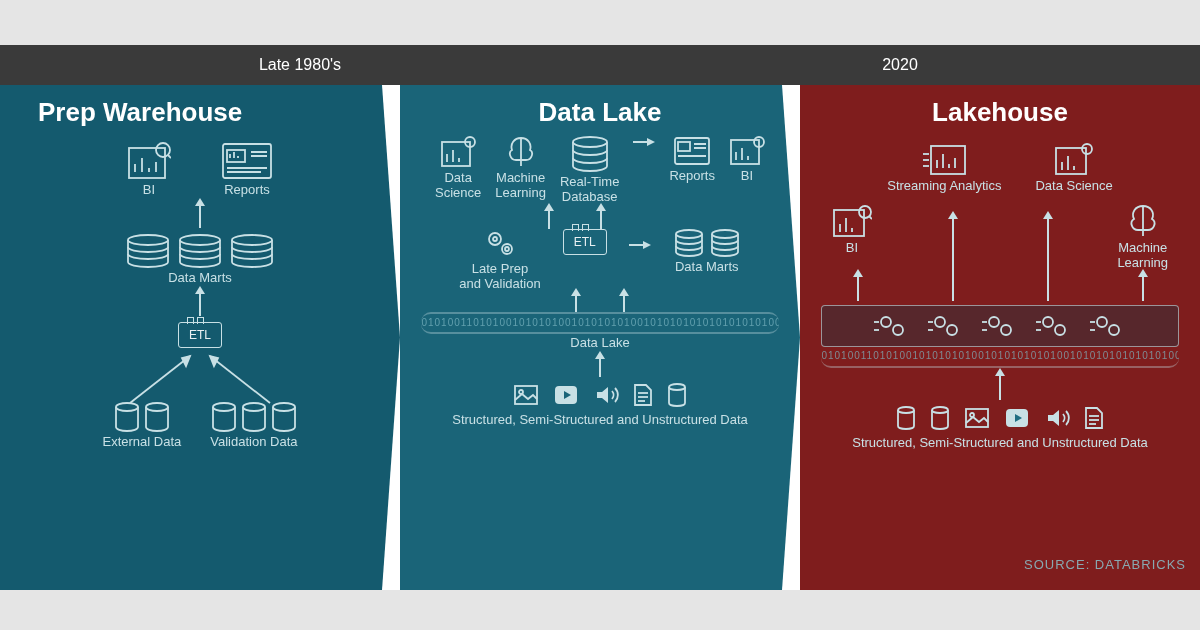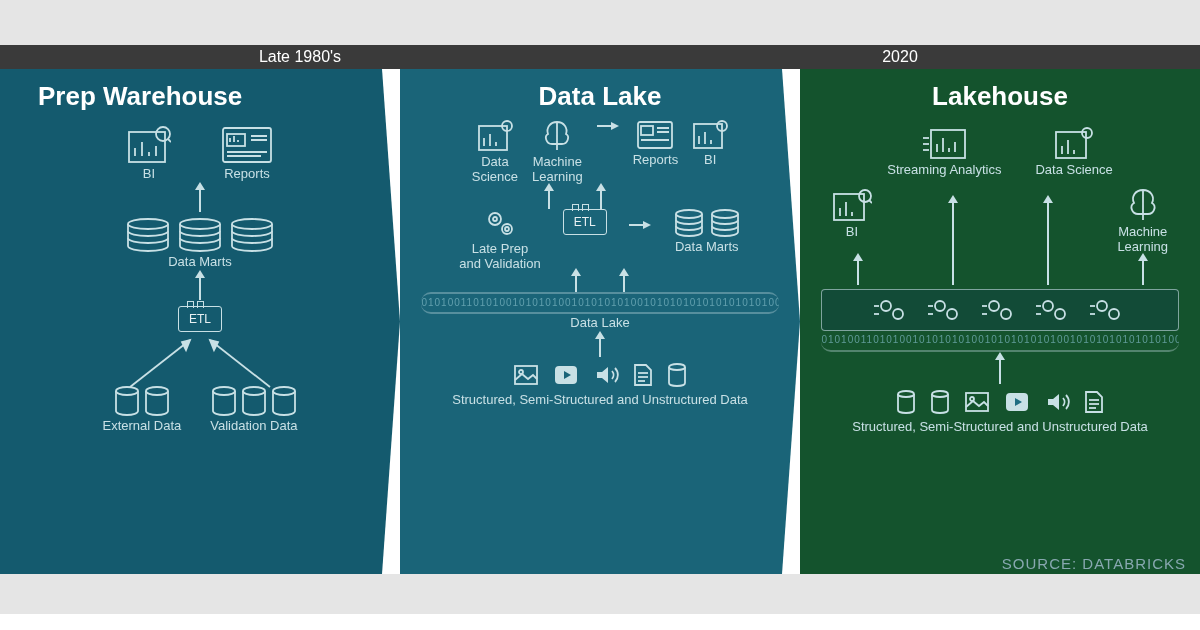--- a/index.html
+++ b/index.html
@@ -1,44 +1,44 @@
 <!DOCTYPE html>
 <html><head>
 <meta charset="utf-8">
 <style>
 *{margin:0;padding:0;box-sizing:border-box}
 body{width:1200px;height:630px;background:#fff;font-family:"Segoe UI",Arial,sans-serif;overflow:hidden}
 .bar-top,.bar-bottom{background:#e5e5e5;width:100%}
 .bar-top{height:45px}
 .bar-bottom{height:40px}
-.header{background:#3a3a3a;height:24px;display:flex;position:relative}
+.header{background:#3a3a3a;height:40px;display:flex;position:relative}
 .header-cell{flex:1;color:#fff;font-size:16px;display:flex;align-items:center;justify-content:center;position:relative}
 .header-cell:nth-child(1),.header-cell:nth-child(2){clip-path:polygon(0 0,calc(100% - 15px) 0,100% 50%,calc(100% - 15px) 100%,0 100%)}
 .main{display:flex;height:505px}
 .panel{flex:1;color:#e8f0f2;position:relative;padding:12px 10px 8px}
 .p1{background:#145a6e}
 .p2{background:#1a6478}
-.p3{background:#14532d}
+.p3{background:#7f1d1d}
 .p1,.p2{clip-path:polygon(0 0,calc(100% - 18px) 0,100% 50%,calc(100% - 18px) 100%,0 100%)}
 .title{font-size:26px;font-weight:600;color:#fff;margin-bottom:8px;text-align:center}
 .p1 .title{text-align:left;padding-left:28px}
 .node{display:flex;flex-direction:column;align-items:center;gap:3px}
 .nlabel{font-size:13px;color:#c8e0e5;text-align:center;line-height:1.15}
 .icon{stroke:#c8e0e5;stroke-width:1.8;fill:none}
 .row{display:flex;justify-content:center;gap:28px;align-items:flex-start}
 .arrow-up{width:2px;background:#c8e0e5;position:relative;margin:6px auto}
 .arrow-up::after{content:'';position:absolute;top:-6px;left:-4px;border-left:5px solid transparent;border-right:5px solid transparent;border-bottom:8px solid #c8e0e5}
 .etl-box{border:1.5px solid #c8e0e5;border-radius:3px;padding:5px 10px;font-size:12px;position:relative;display:inline-block}
 .etl-box::before{content:'';position:absolute;top:-6px;left:8px;width:5px;height:6px;border:1.5px solid #c8e0e5;border-bottom:none}
 .etl-box::after{content:'';position:absolute;top:-6px;left:18px;width:5px;height:6px;border:1.5px solid #c8e0e5;border-bottom:none}
 .cyl{display:inline-block}
 .p1-content{display:flex;flex-direction:column;align-items:center}
 .wave{height:22px;color:#7fb8c4;font-size:10px;letter-spacing:1px;overflow:hidden;white-space:nowrap;opacity:.7;border-top:2px solid rgba(200,224,229,.5);border-bottom:2px solid rgba(200,224,229,.5);border-radius:10px;display:flex;align-items:center}
 .icon-row{display:flex;gap:14px;align-items:center;justify-content:center}
-.source{position:absolute;bottom:2px;right:14px;font-size:15px;color:#88a8b0;letter-spacing:1px}
+.source{position:absolute;bottom:18px;right:14px;font-size:13px;color:#88a8b0;letter-spacing:1px}
 .gear-strip{display:flex;gap:14px;justify-content:center;align-items:center;padding:6px 10px;border:1.5px solid rgba(200,224,229,.6);border-radius:4px;background:rgba(15,60,75,.35)}
 .diag-arrow{stroke:#c8e0e5;stroke-width:1.8;fill:#c8e0e5}
 </style>
 </head>
 <body>
 
 <div class="bar-top"></div>
 
 <div class="header">
  <div class="header-cell">Late 1980's</div>
@@ -162,20 +162,30 @@
     <div class="nlabel" style="white-space:pre-line">Data
 Science</div>
    </div>
    <div class="node">
     <svg class="icon" width="34" height="32">
               <path d="M17 2 C10 2 6 8 8 14 C4 16 6 24 12 24 L17 24 L17 2 M17 2 C24 2 28 8 26 14 C30 16 28 24 22 24 L17 24"></path>
               <line x1="17" y1="24" x2="17" y2="30"></line>
             </svg>
     <div class="nlabel" style="white-space:pre-line">Machine
 Learning</div>
+   </div>
+   <div class="node">
+    <svg class="icon cyl" width="40" height="36">
+              <ellipse cx="20" cy="6" rx="17" ry="5"></ellipse>
+              <path d="M3 6 L3 30 A17 5 0 0 0 37 30 L37 6"></path>
+              <path d="M3 14 A17 5 0 0 0 37 14"></path>
+              <path d="M3 22 A17 5 0 0 0 37 22"></path>
+            </svg>
+    <div class="nlabel" style="white-space:pre-line">Real-Time
+Database</div>
    </div>
    <svg width="22" height="12" style="margin-bottom:26px">
             <line class="icon" x1="0" y1="6" x2="16" y2="6"></line>
             <polygon fill="#c8e0e5" points="22,6 14,2 14,10"></polygon>
           </svg>
    <div class="node">
     <svg class="icon" width="38" height="30">
               <rect x="2" y="2" width="34" height="26" rx="2"></rect>
               <rect x="5" y="6" width="12" height="9"></rect>
               <line x1="21" y1="8" x2="33" y2="8"></line>

